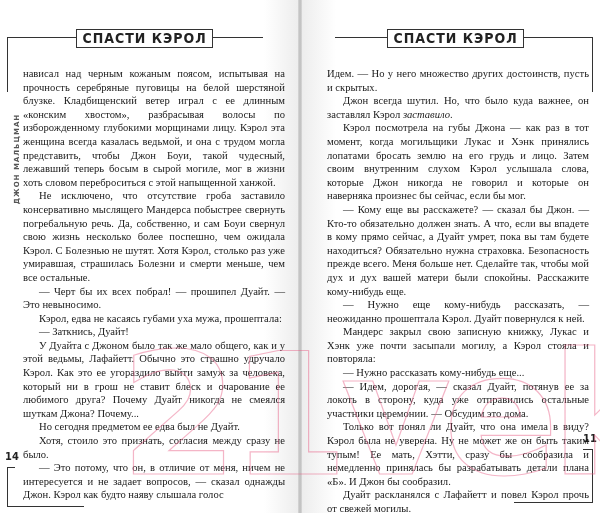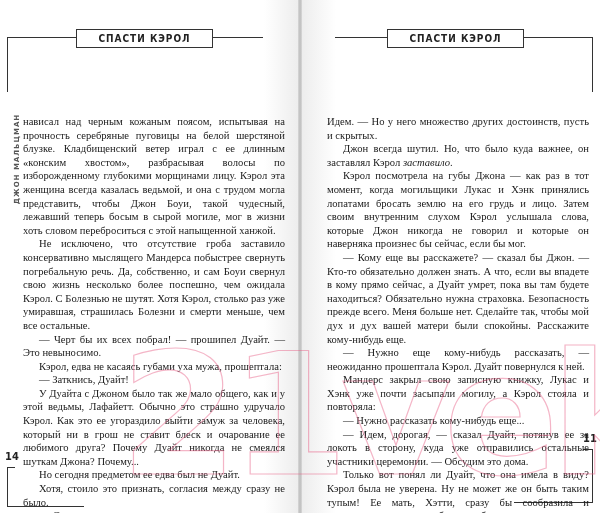--- a/index.html
+++ b/index.html
@@ -11,28 +11,28 @@
   }
   .page { position:absolute; top:0; height:513px; width:300px; background:#fff; }
   .page.left { left:0; background:linear-gradient(to right,#fff 0%,#fff 88%,#ececec 100%); }
   .page.right { left:300px; background:linear-gradient(to left,#fff 0%,#fff 88%,#ececec 100%); }
   .gutter { position:absolute; left:298px; top:0; width:4px; height:513px; background:linear-gradient(to right,#d8d8d8,#bdbdbd,#d8d8d8); }
 
   .rule { position:absolute; background:#333; }
   .header-box {
     position:absolute; top:29px; height:17px; border:1px solid #333; background:#fff;
     font-family:"DejaVu Sans Condensed","DejaVu Sans",sans-serif;
-    font-size:10px; letter-spacing:1px; font-weight:bold; text-align:center; line-height:17px; color:#222;
+    font-size:14px; letter-spacing:1px; font-weight:bold; text-align:center; line-height:17px; color:#222;
   }
   .text {
     position:absolute; top:67px; width:262px;
     font-size:10.6px; line-height:13.6px; text-align:justify;
   }
   .text p { margin:0; text-indent:16px; }
-  .text p.noindent { text-indent:0;margin-top:48px; }
+  .text p.noindent { text-indent:0; }
   .text em { font-style:italic; }
   .side-author {
     position:absolute; font-family:"DejaVu Sans",sans-serif; font-size:7px; letter-spacing:1px;
     color:#555; white-space:nowrap; font-weight:bold;
   }
   .pnum {
     position:absolute; font-family:"DejaVu Sans Condensed","DejaVu Sans",sans-serif;
     font-size:11px; font-weight:bold; color:#222;
   }
   .watermark {

